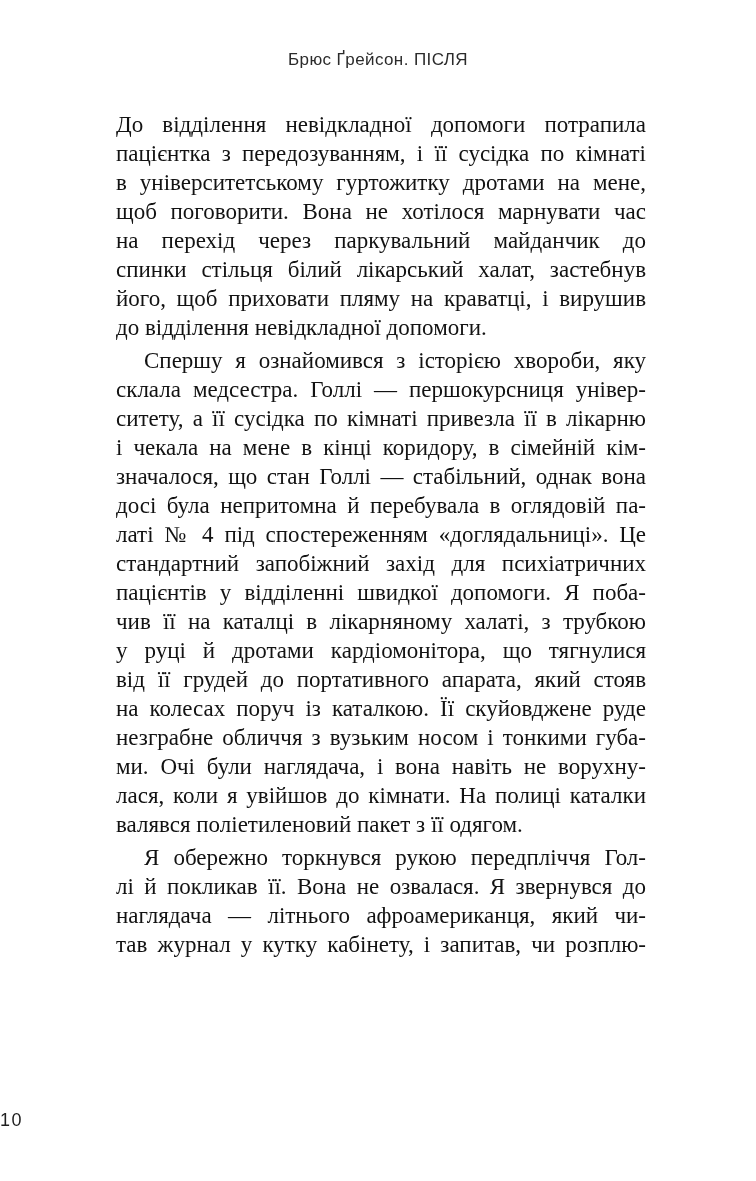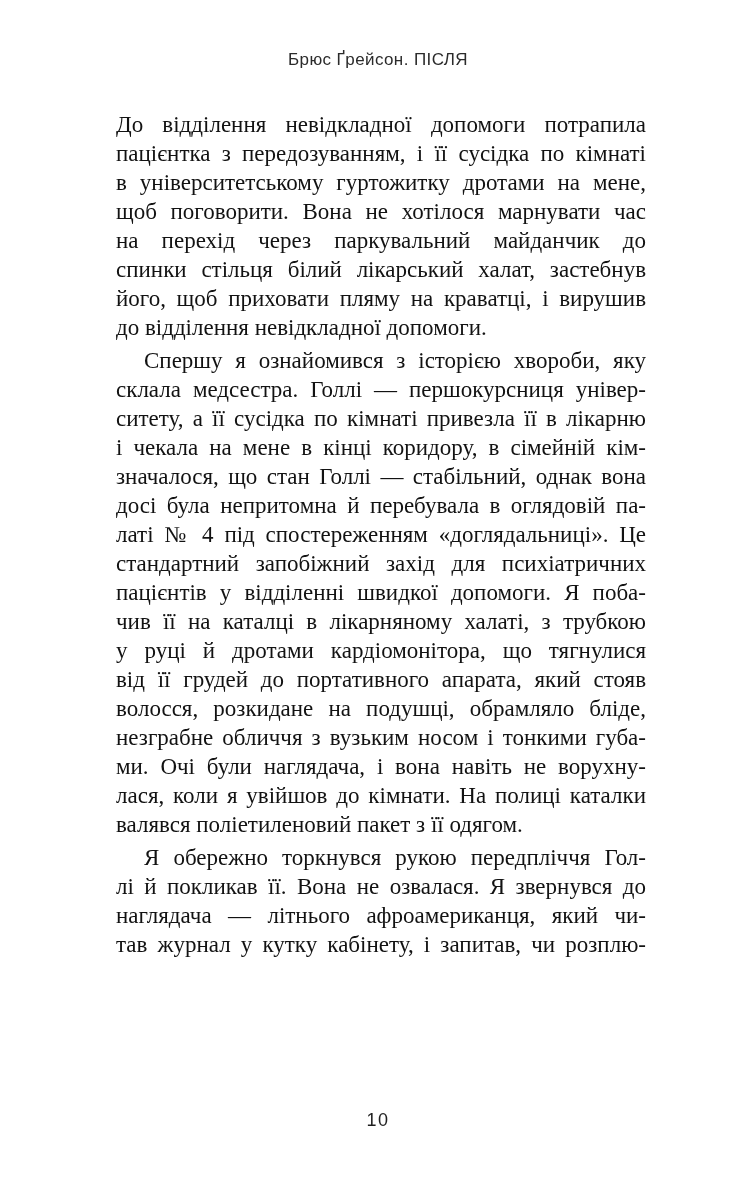--- a/index.html
+++ b/index.html
@@ -45,21 +45,20 @@
     text-align-last: left;
   }
   .para.indent .line.first {
     text-indent: 28px;
   }
   .page-number {
     position: absolute;
     top: 1110px;
     left: 0;
     width: 756px;
-    text-align: center;
     font-family: "Liberation Sans", sans-serif;
     font-size: 18px;
     letter-spacing: 1.5px;
     color: #1f1f1f;
   }
 </style>
 </head>
 <body>
 
 <div class="page">
@@ -82,21 +81,21 @@
         <div class="line">ситету, а її сусідка по кімнаті привезла її в лікарню</div>
         <div class="line">і чекала на мене в кінці коридору, в сімейній кім-</div>
         <div class="line">значалося, що стан Голлі — стабільний, однак вона</div>
         <div class="line">досі була непритомна й перебувала в оглядовій па-</div>
         <div class="line">латі № 4 під спостереженням «доглядальниці». Це</div>
         <div class="line">стандартний запобіжний захід для психіатричних</div>
         <div class="line">пацієнтів у відділенні швидкої допомоги. Я поба-</div>
         <div class="line">чив її на каталці в лікарняному халаті, з трубкою</div>
         <div class="line">у руці й дротами кардіомонітора, що тягнулися</div>
         <div class="line">від її грудей до портативного апарата, який стояв</div>
-        <div class="line">волосся, розкидане на подушці, обрамляло бліде,</div>
+        <div class="line">на колесах поруч із каталкою. Її скуйовджене руде</div>
         <div class="line">незграбне обличчя з вузьким носом і тонкими губа-</div>
         <div class="line">ми. Очі були наглядача, і вона навіть не ворухну-</div>
         <div class="line">лася, коли я увійшов до кімнати. На полиці каталки</div>
         <div class="line last">валявся поліетиленовий пакет з її одягом.</div>
       </div>
       <div class="para indent">
         <div class="line first">Я обережно торкнувся рукою передпліччя Гол-</div>
         <div class="line">лі й покликав її. Вона не озвалася. Я звернувся до</div>
         <div class="line">наглядача — літнього афроамериканця, який чи-</div>
         <div class="line">тав журнал у кутку кабінету, і запитав, чи розплю-</div>

